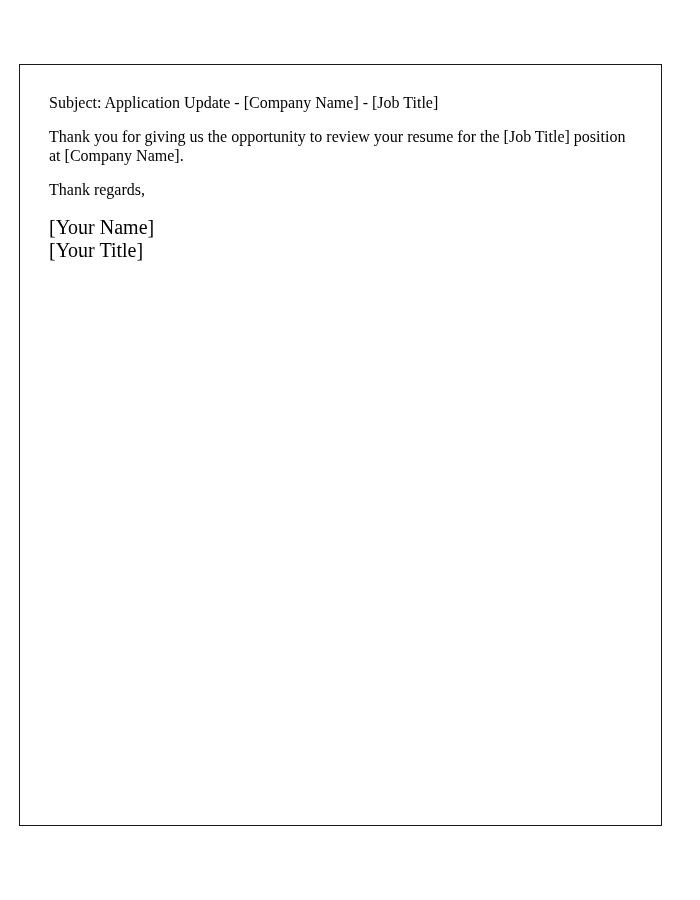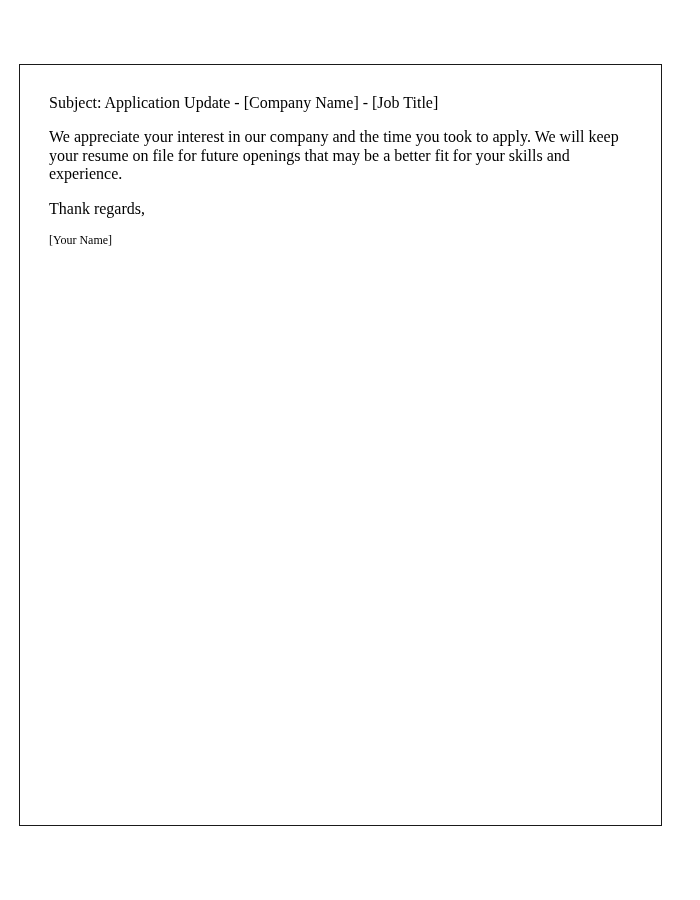--- a/index.html
+++ b/index.html
@@ -30,39 +30,40 @@
     padding: 29px 29px;
     background: #ffffff;
   }
   .letter-frame p {
     margin: 0 0 16px 0;
     font-size: 16px;
     line-height: 1.15;
     color: #000000;
   }
   .sig-line {
-    font-size: 12px;
+    font-size: 20px;
     line-height: 1.15;
     color: #000000;
   }
 </style>
 </head>
 <body>
 
 <div class="page">
   <div class="letter-frame">
 
     <p>Subject: Application Update - [Company Name] - [Job Title]</p>
 
 
+    <p>Thank you for giving us the opportunity to review your resume for the [Job Title] position at [Company Name].</p>
 
 
-    <p>We appreciate your interest in our company and the time you took to apply. We will keep your resume on file for future openings that may be a better fit for your skills and experience.</p>
 
 
     <p>Thank regards,</p>
 
     <div>
       <div class="sig-line">[Your Name]</div>
+      <div class="sig-line">[Your Title]</div>
     </div>
 
   </div>
 </div>
 
 </body></html>

